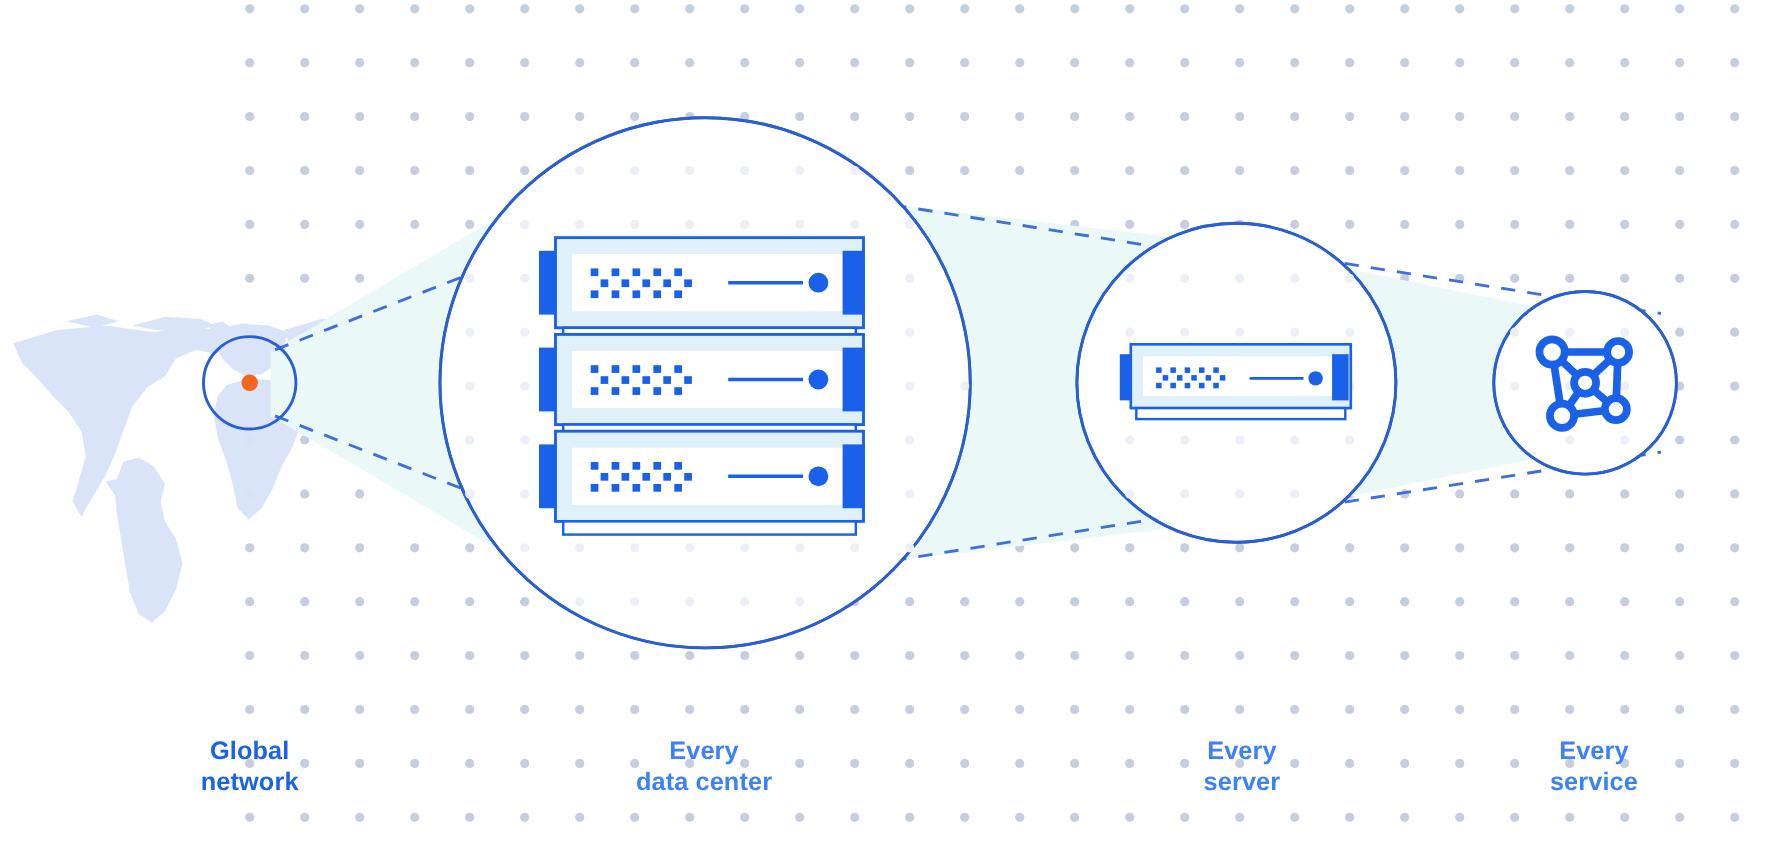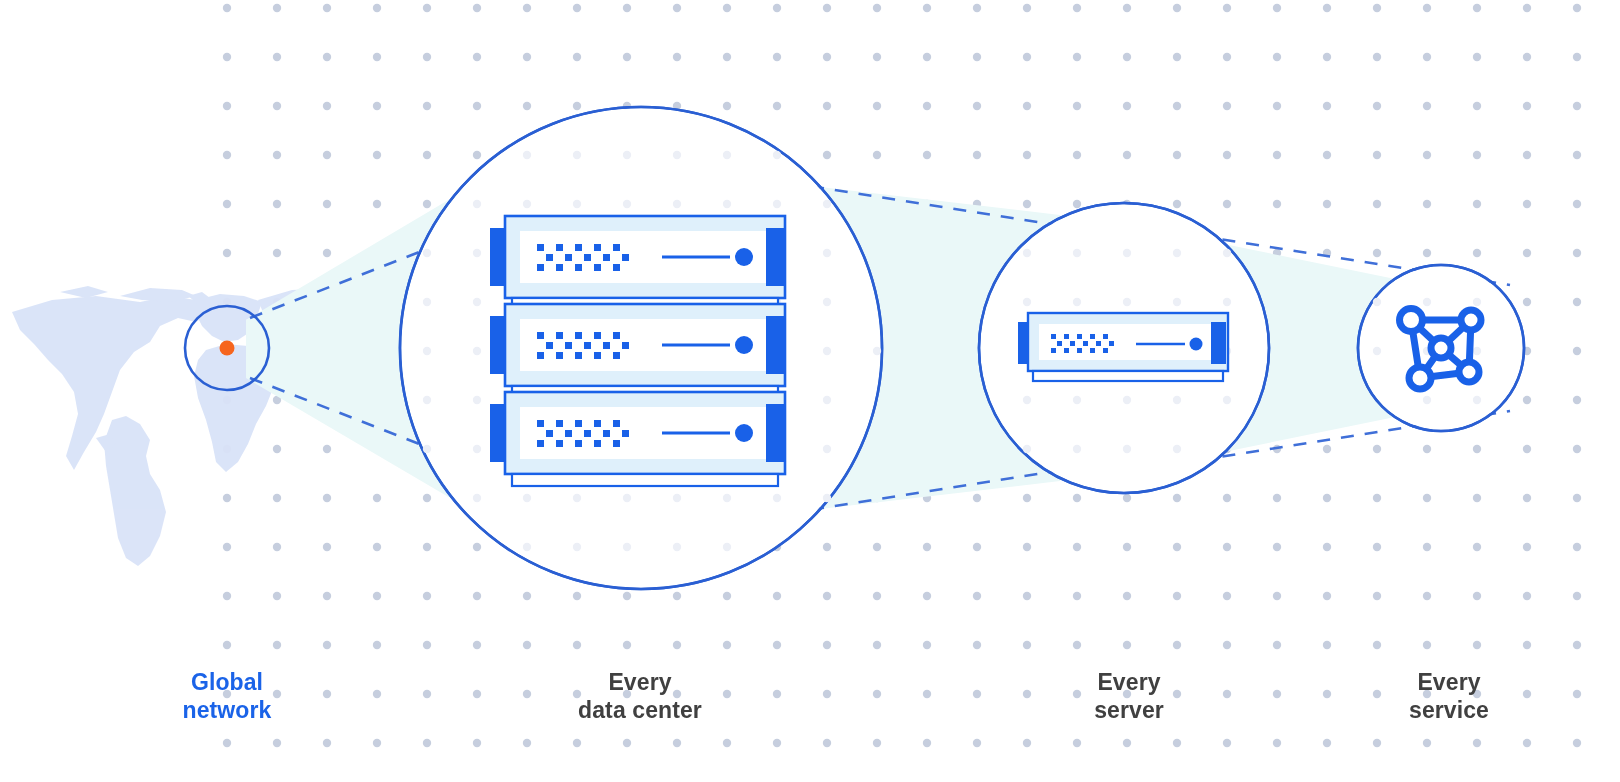--- a/index.html
+++ b/index.html
@@ -6,21 +6,21 @@
   html,body{margin:0;padding:0;background:#ffffff;}
   body{
     font-family:"Liberation Sans","DejaVu Sans",sans-serif;
     width:1620px;height:782px;overflow:hidden;position:relative;
   }
   #stage{position:relative;width:1620px;height:782px;background:#ffffff;overflow:hidden;}
   #stage svg.layer{position:absolute;left:0;top:0;width:1620px;height:782px;display:block;}
   .labels{position:absolute;left:0;top:0;width:1620px;height:782px;pointer-events:none;}
   .caption{
     position:absolute;text-align:center;line-height:1.22;
-    font-size:23px;font-weight:700;color:#404040;white-space:pre-line;
+    font-size:23px;font-weight:700;color:#3b82f6;white-space:pre-line;
     letter-spacing:.1px;
   }
   .caption.accent{color:#1a63e8;}
 </style>
 </head>
 <body>
 
 <div id="stage">
 
   <svg class="layer" id="layer-grid" viewBox="0 0 1620 782" xmlns="http://www.w3.org/2000/svg">

